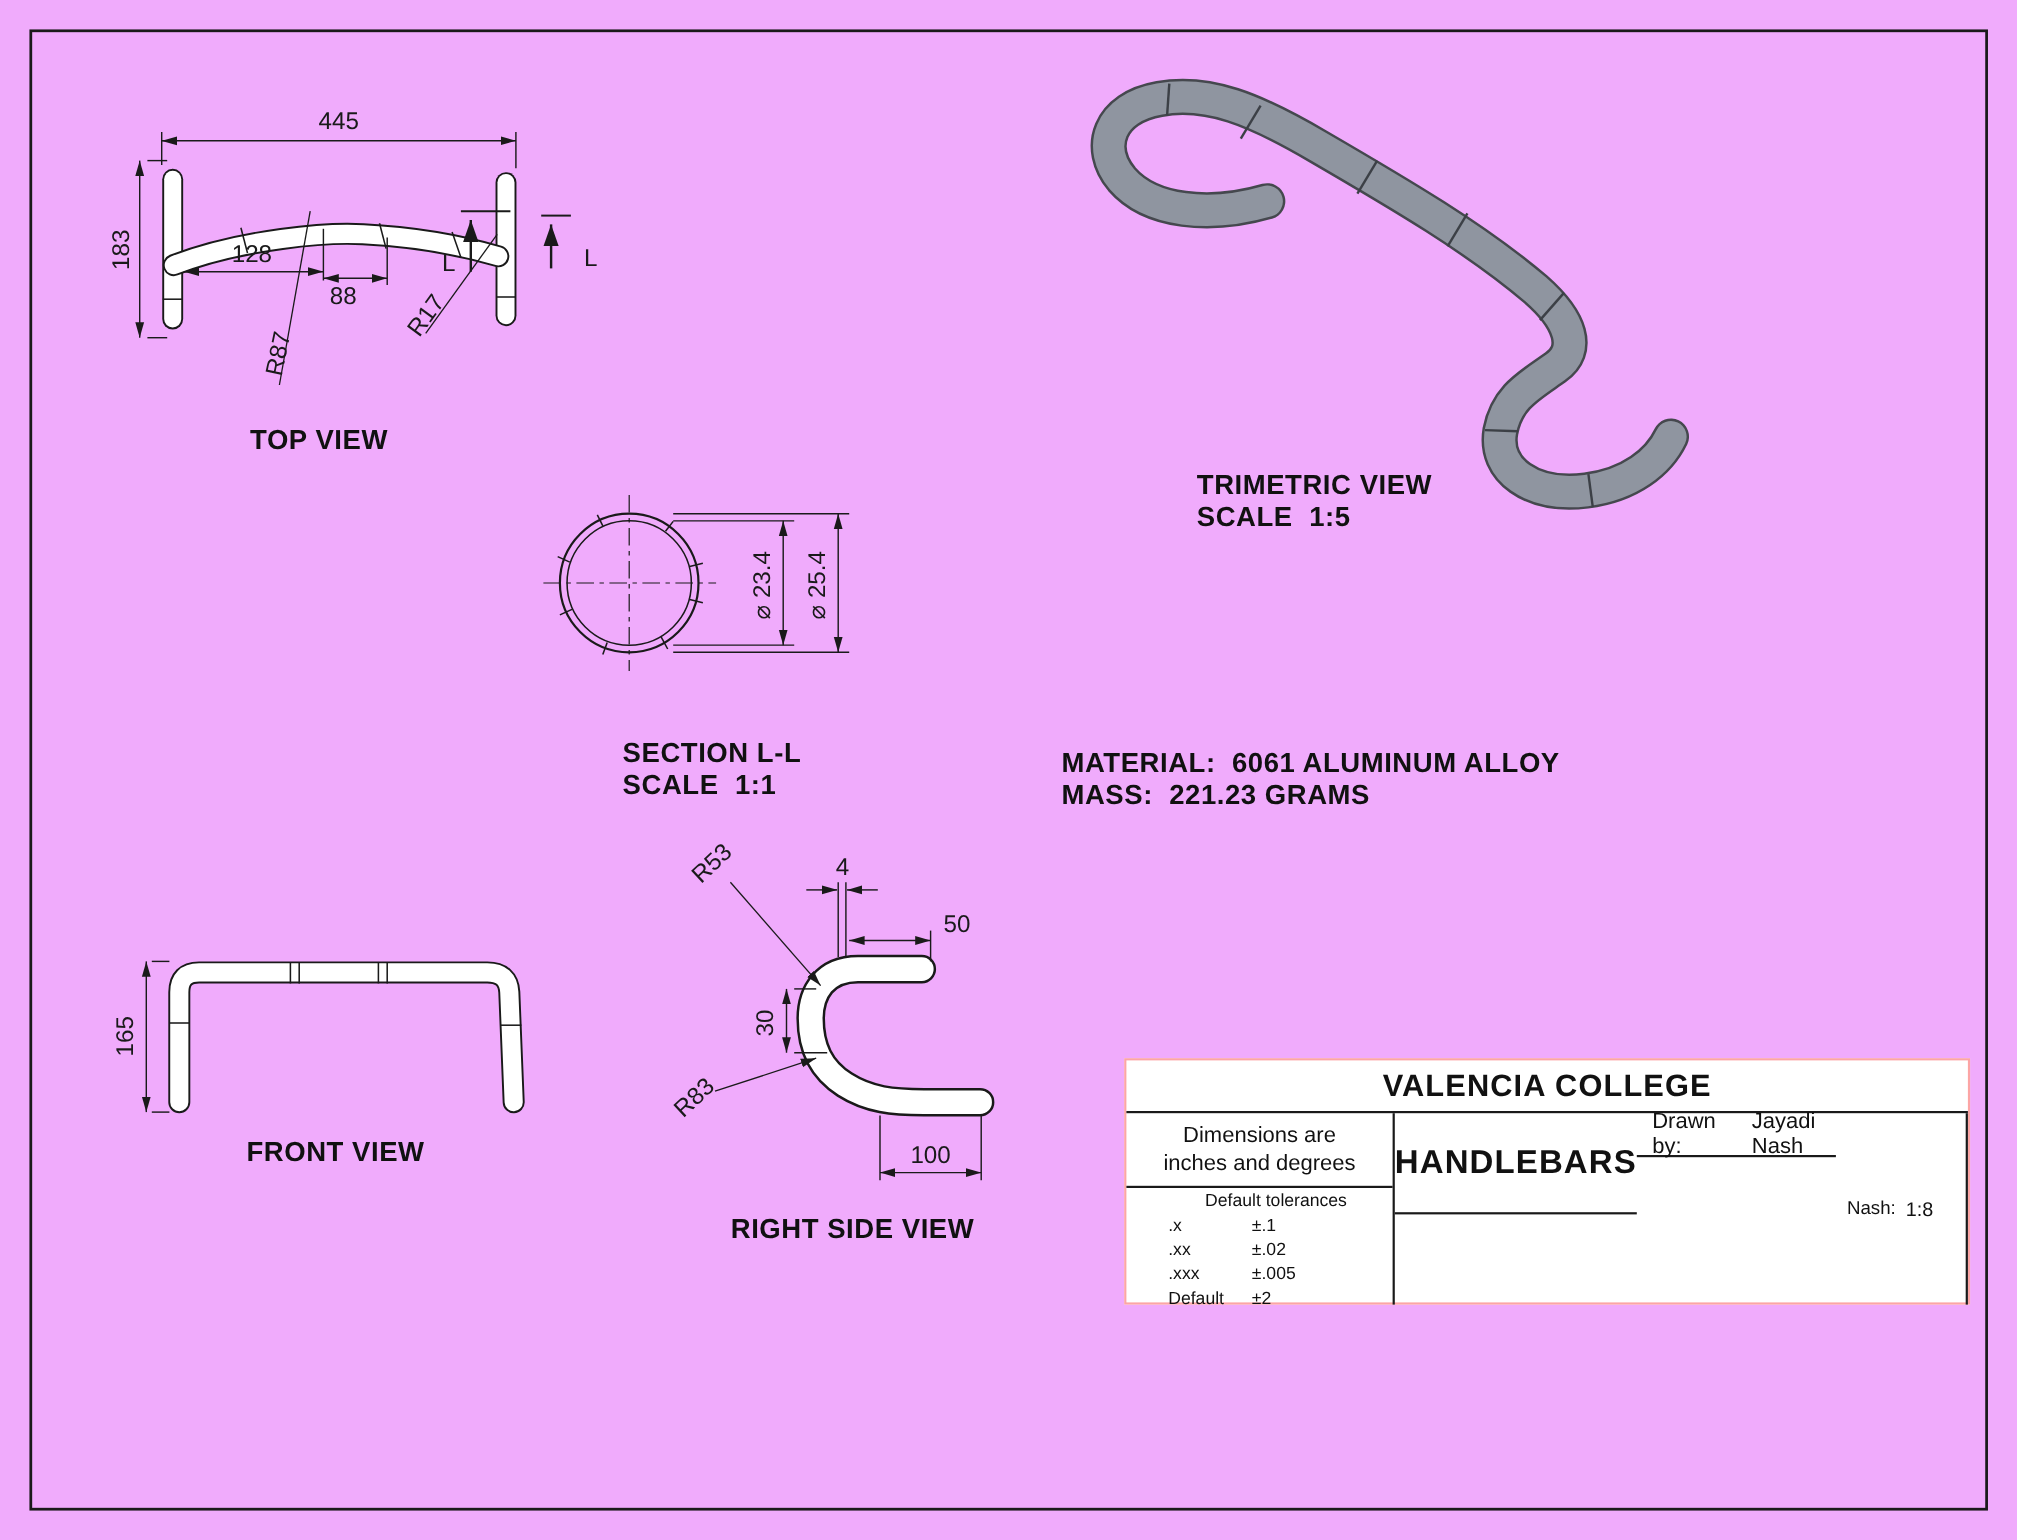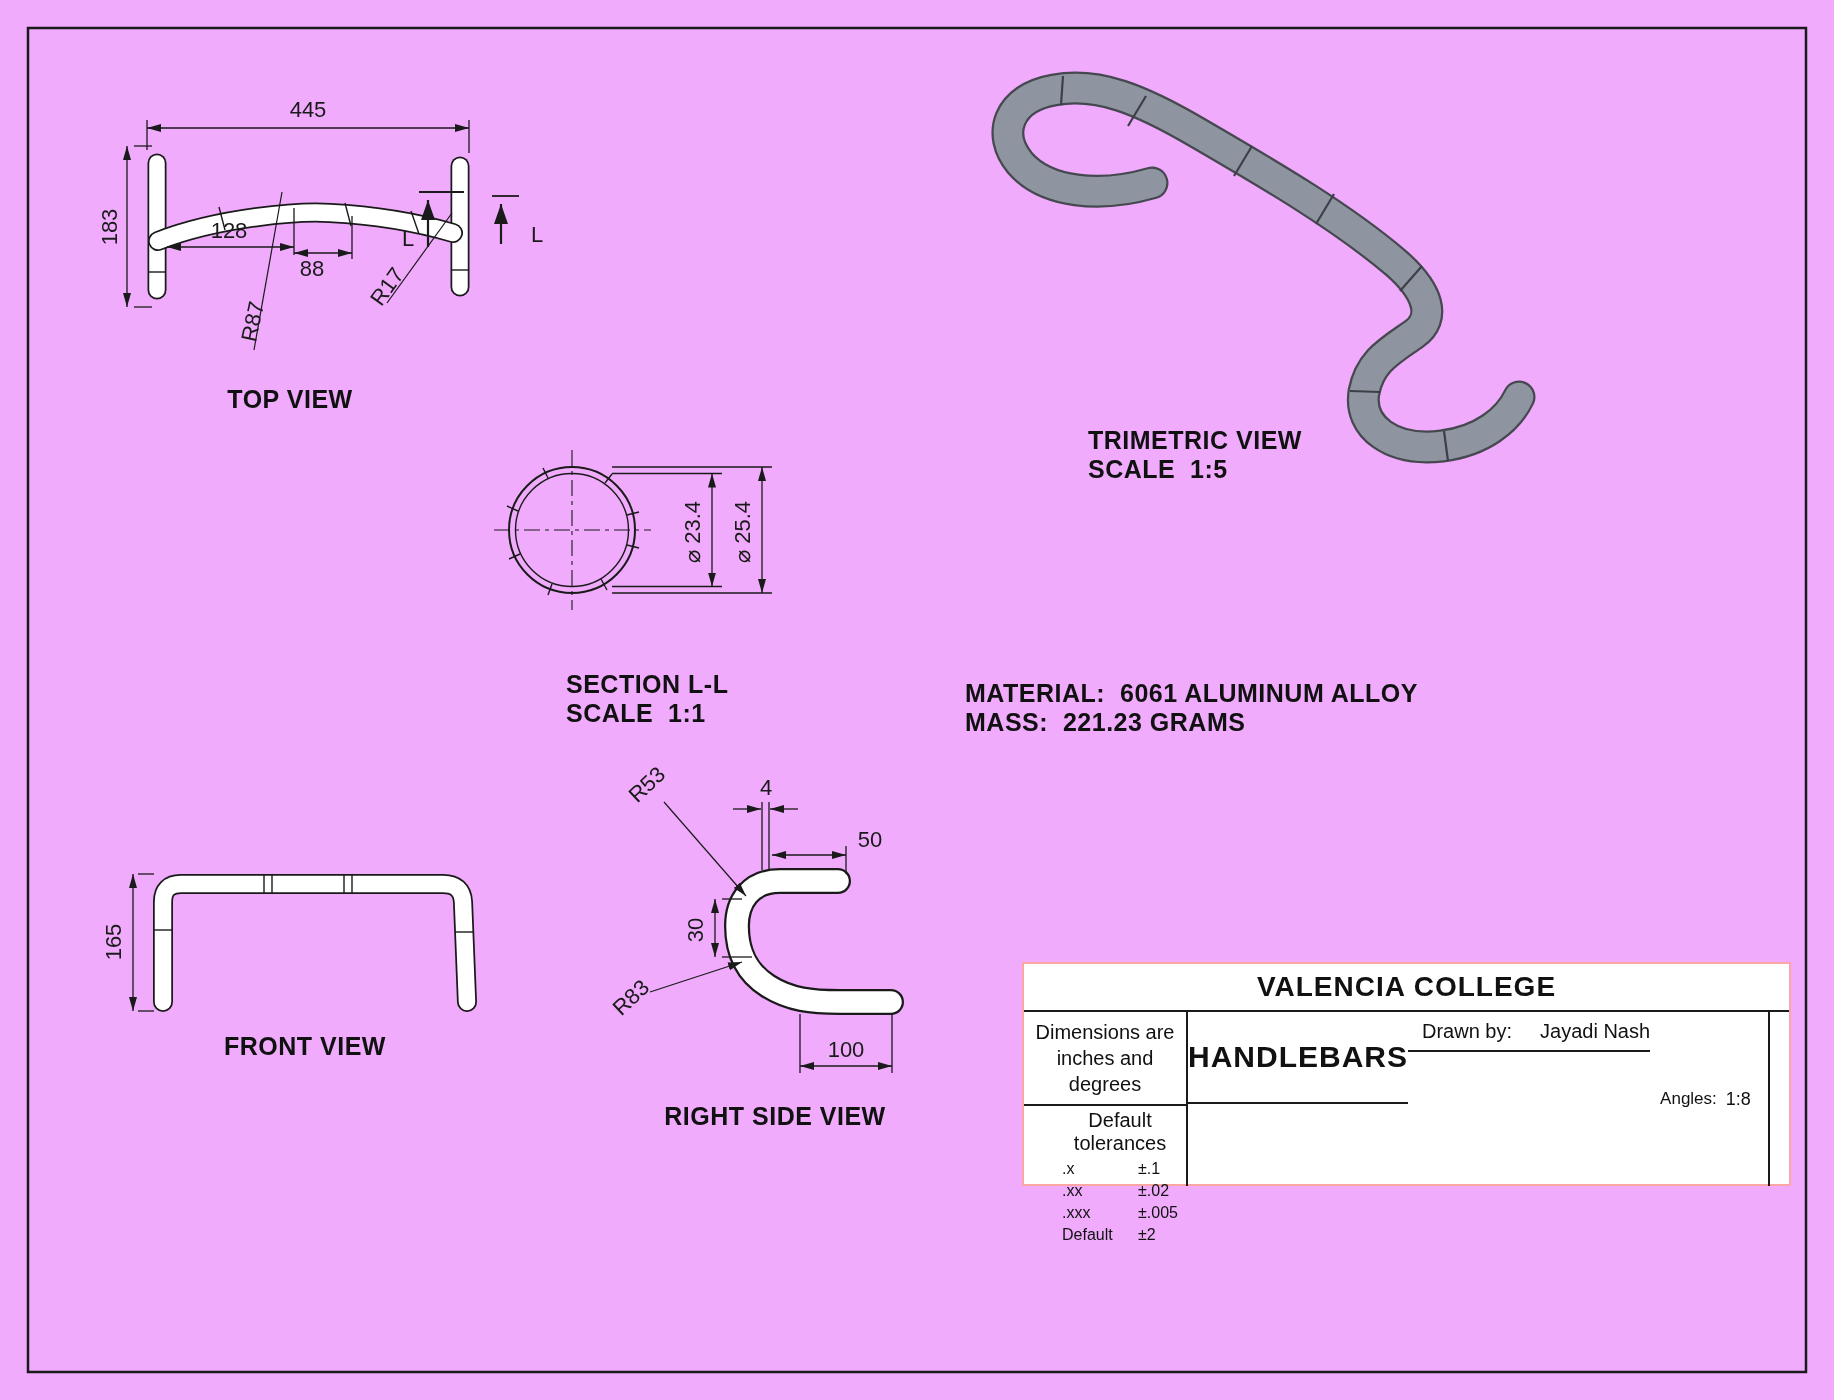--- a/index.html
+++ b/index.html
@@ -18,24 +18,24 @@
   .secarrow{stroke:#1a1a1a;stroke-width:2.2;fill:none;}
   .secline{stroke:#1a1a1a;stroke-width:1.8;fill:none;}
   .tritick{stroke:#3c4046;stroke-width:2.2;fill:none;}
 
   
   .tb{position:absolute;left:1022px;top:962px;width:769px;height:224px;border:2px solid #fca5a5;
       background:#fff;box-sizing:border-box;}
   .tb-company{height:46px;border-bottom:2px solid #1a1a1a;display:flex;align-items:center;justify-content:center;
       font-size:28px;font-weight:bold;letter-spacing:1px;}
   .tb-body{display:flex;height:174px;}
-  .tb-left{width:164px;border-right:2px solid #1a1a1a;display:flex;flex-direction:column;box-sizing:border-box;}
+  .tb-left{width:244px;border-right:2px solid #1a1a1a;display:flex;flex-direction:column;box-sizing:border-box;}
   .tb-units{border-bottom:2px solid #1a1a1a;padding:7px 2px;text-align:center;font-size:20px;line-height:1.3;}
   .tb-tol{flex:1;padding-top:3px;}
-  .tb-tol-header{text-align:center;font-size:20px;margin-bottom:3px;margin-left:30px;}
+  .tb-tol-header{text-align:center;font-size:16px;margin-bottom:3px;margin-left:30px;}
   .tb-tol-row{display:flex;font-size:16px;padding:2px 0 2px 38px;}
   .tb-tol-row .tl{width:76px;}
   .tb-right{flex:1;display:flex;flex-direction:row;}
   .tb-part{height:90px;display:flex;align-items:center;justify-content:center;font-size:30px;font-weight:bold;
       letter-spacing:1px;border-bottom:2px solid #1a1a1a;}
   .tb-drawn{height:38px;border-bottom:2px solid #1a1a1a;display:flex;align-items:center;font-size:20px;
       padding-left:14px;gap:28px;}
   .tb-bottomrow{flex:1;display:flex;}
   .tb-scale{width:120px;border-right:2px solid #1a1a1a;display:flex;align-items:center;padding-left:10px;gap:9px;
       font-size:17px;box-sizing:border-box;}
@@ -275,21 +275,21 @@
       </div>
     </div>
     <div class="tb-right">
       <div class="tb-part">HANDLEBARS</div>
       <div class="tb-drawn">
         <span>Drawn by:</span>
         <span>Jayadi Nash</span>
       </div>
       <div class="tb-bottomrow">
         <div class="tb-scale">
-          <span>Angles:</span>
+          <span>Nash:</span>
           <span class="big">1:8</span>
         </div>
       </div>
     </div>
   </div>
 </div>
 
 </div>
 
 </body></html>

